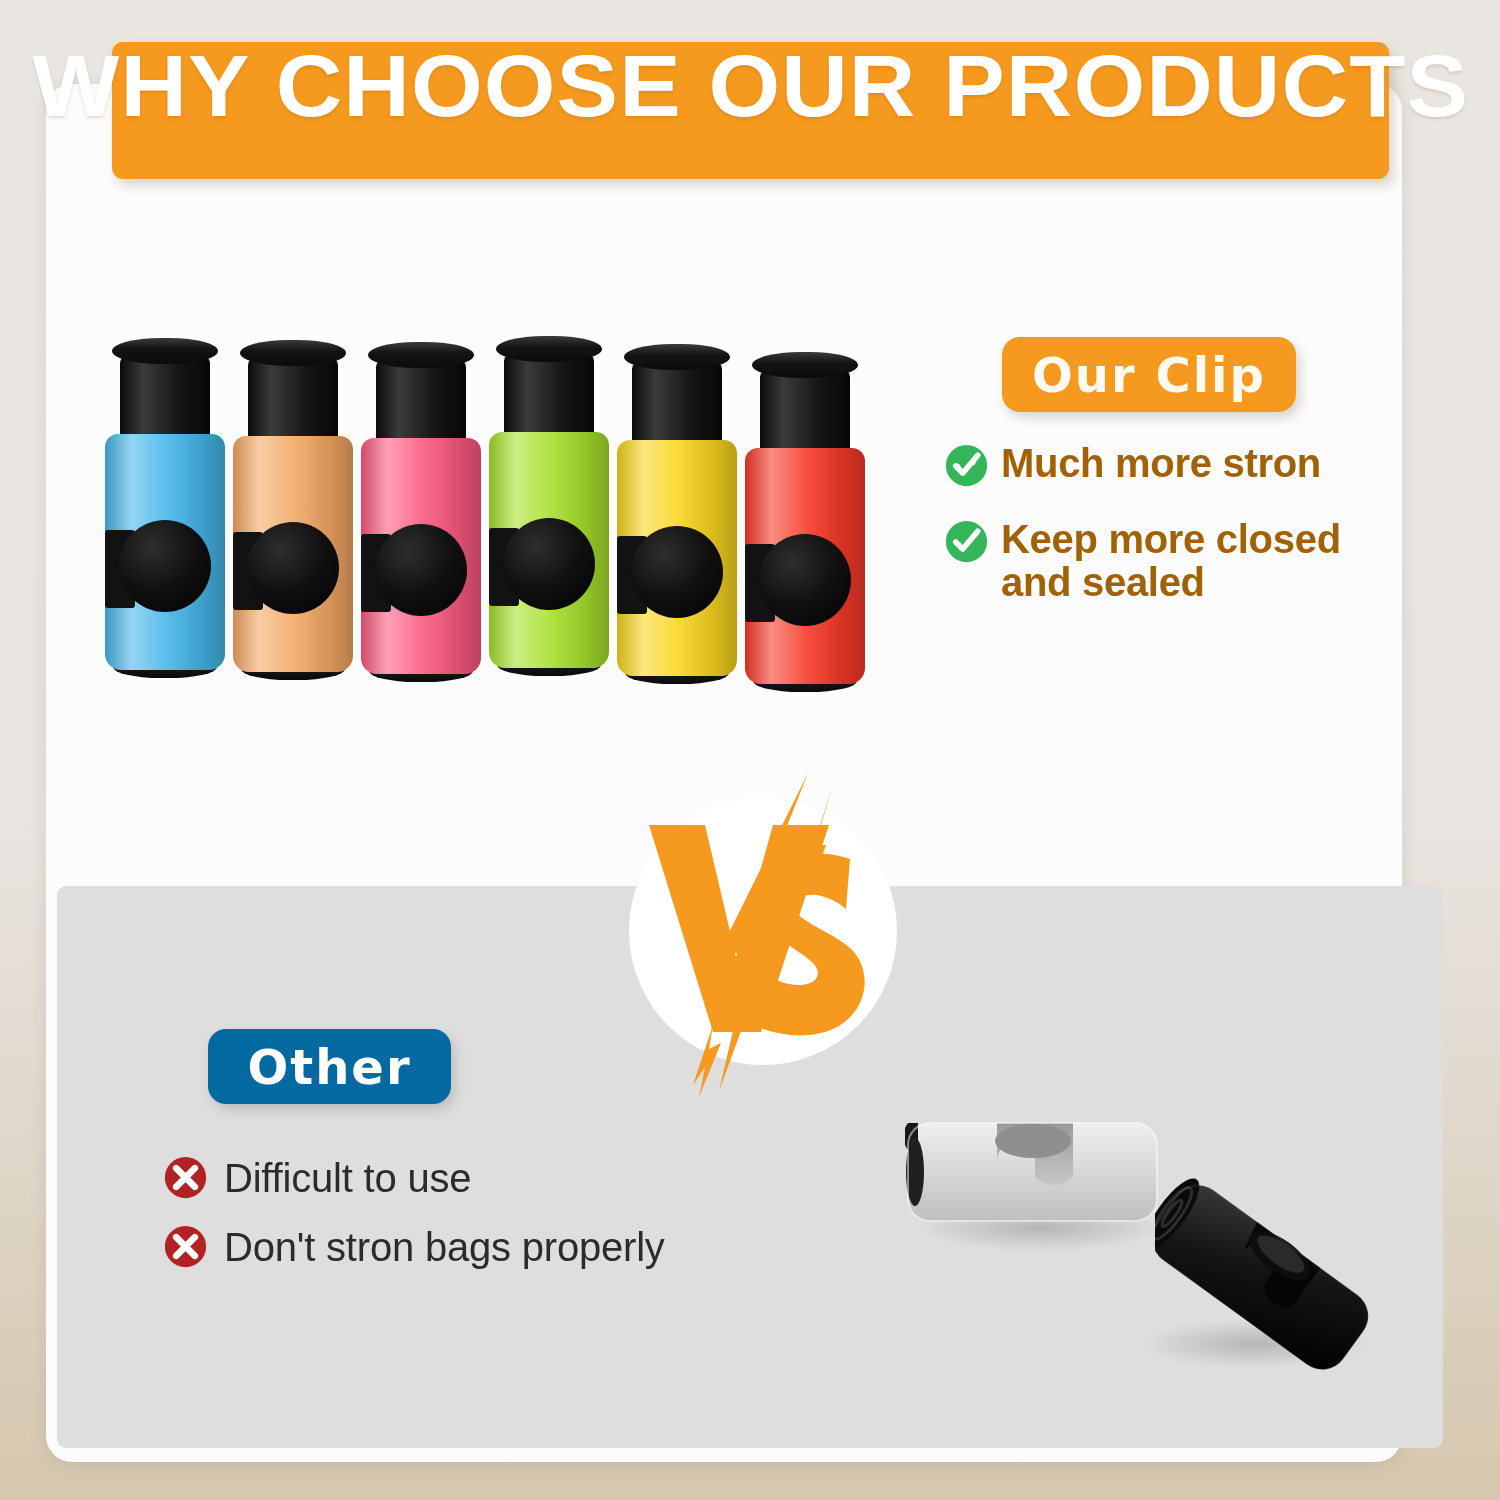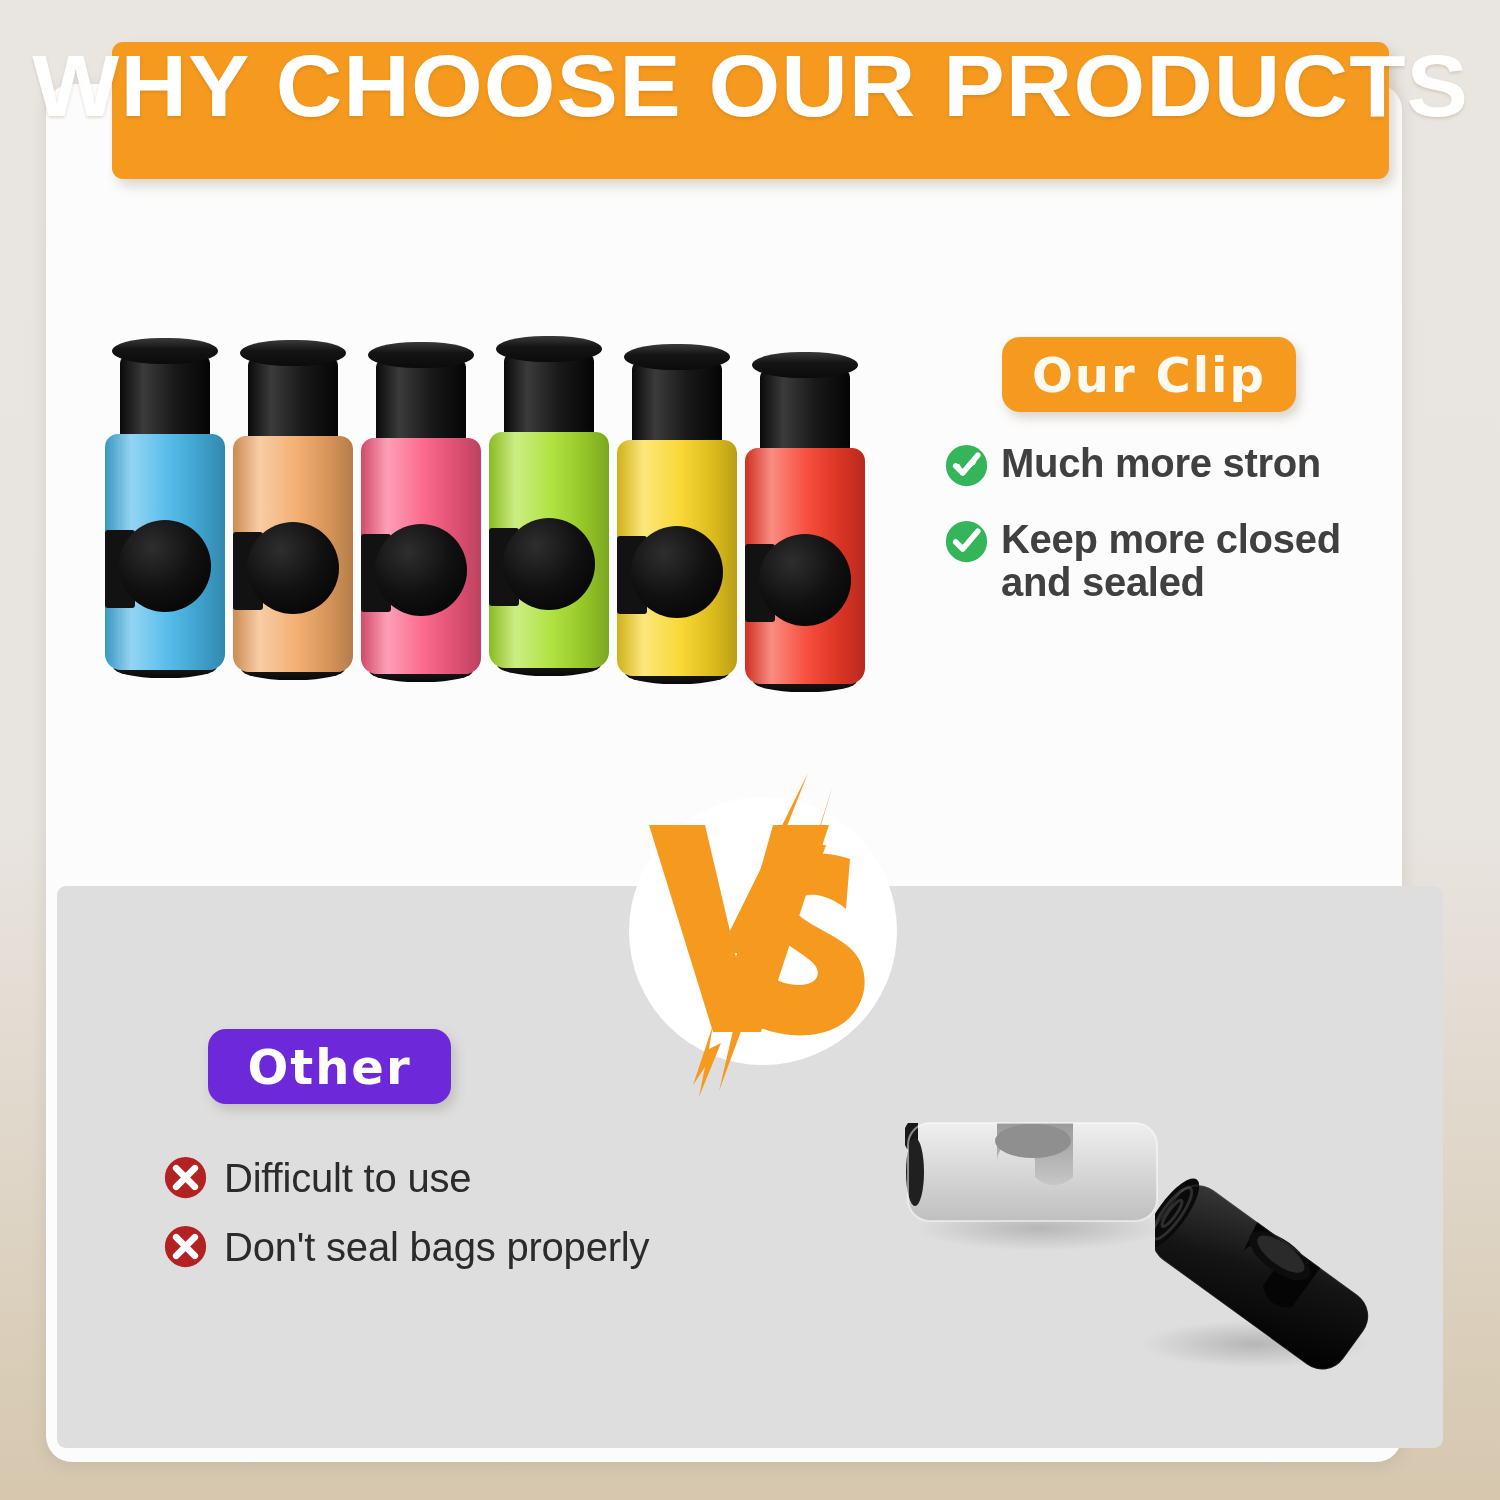--- a/index.html
+++ b/index.html
@@ -71,38 +71,38 @@
   }
   #badge-ourclip {
     left:1002px; top:337px;
     width:294px; height:75px;
     background:#f5991f;
   }
   #badge-ourclip .badge-text { font-size:48px; }
   #badge-other {
     left:208px; top:1029px;
     width:243px; height:75px;
-    background:#6d28d9;
+    background:#0369a1;
   }
   #badge-other .badge-text { font-size:48px; color:#ffffff; }
 
   
   #pros-list {
     position:absolute;
     left:944px; top:440px;
     width:470px;
     z-index:4;
   }
   .pro-row {
     display:flex; align-items:flex-start;
     margin-bottom:28px;
   }
   .pro-label {
     font-size:40px; font-weight:bold;
-    color:#404040; line-height:1.08;
+    color:#a16207; line-height:1.08;
     margin-left:12px; padding-top:2px;
     letter-spacing:-.3px;
   }
   .icon-check {
     flex:0 0 auto;
     width:45px; height:45px; margin-top:3px;
     position:relative;
   }
 
   #cons-list {
@@ -332,21 +332,21 @@
     </span>
     <span class="con-label">Difficult to use</span>
   </div>
   <div class="con-row">
     <span class="icon-x">
       <svg viewBox="0 0 48 48" width="45" height="45">
         <circle cx="24" cy="24" r="22" fill="#b22222"></circle>
         <path d="M14 14 L34 34 M34 14 L14 34" stroke="#ffffff" stroke-width="7" stroke-linecap="round"></path>
       </svg>
     </span>
-    <span class="con-label">Don't seal bags properly</span>
+    <span class="con-label">Don't stron bags properly</span>
   </div>
 </div>
 
 <div class="comp-shadow" style="left:915px; top:1205px; width:250px; height:46px;"></div>
 <svg id="comp-grey" viewBox="0 0 255 115">
   <defs>
     <linearGradient id="gg" x1="0" y1="0" x2="0" y2="1">
       <stop offset="0%" stop-color="#efefef"></stop>
       <stop offset="40%" stop-color="#dcdcdc"></stop>
       <stop offset="100%" stop-color="#bfbfbf"></stop>

